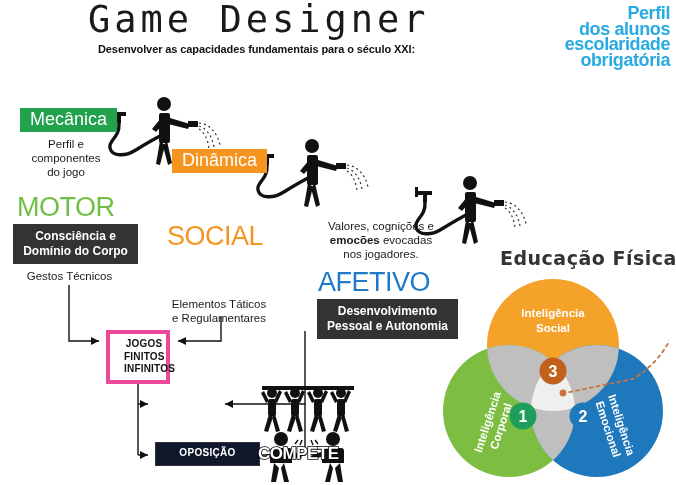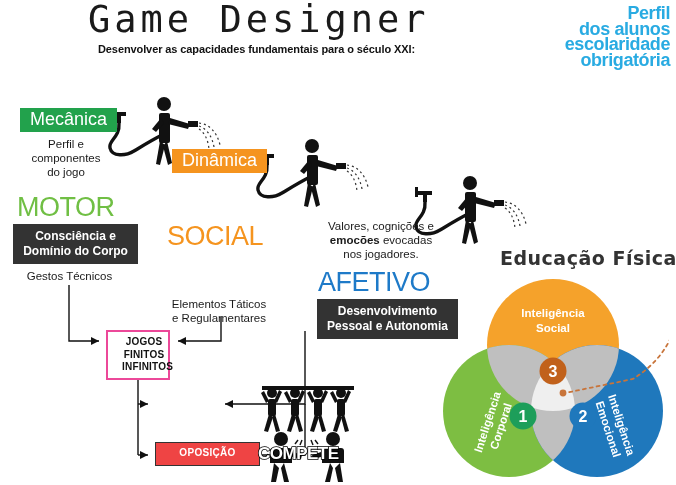--- a/index.html
+++ b/index.html
@@ -109,36 +109,36 @@
   .flow-box{
     font-size:10px;
     font-weight:bold;
     text-align:center;
     line-height:12.5px;
     white-space:pre-line;
     box-sizing:border-box;
   }
   #box-jogos{
     left:106px; top:330px; width:64px;
-    border:2px solid #ec4899;
+    border:4px solid #ec4899;
     background:#fff; color:#111;
     padding:4px 2px 4px 14px;
     letter-spacing:0.2px;
   }
   #box-cooperacao{
     left:155px; top:396px; width:105px;
     border:1px solid #555;
     background:#fff; color:#111;
     padding:4px 2px 5px 2px;
     letter-spacing:0.3px;
   }
   #box-oposicao{
     left:155px; top:442px; width:105px;
     border:1px solid #333;
-    background:#ef4444; color:#fff;
+    background:#0f172a; color:#fff;
     padding:4px 2px 5px 2px;
     letter-spacing:0.3px;
   }
 
   
   #venn-title{
     left:500px; top:247px;
     font-size:19px;
     font-weight:bold;
     color:#333333;

